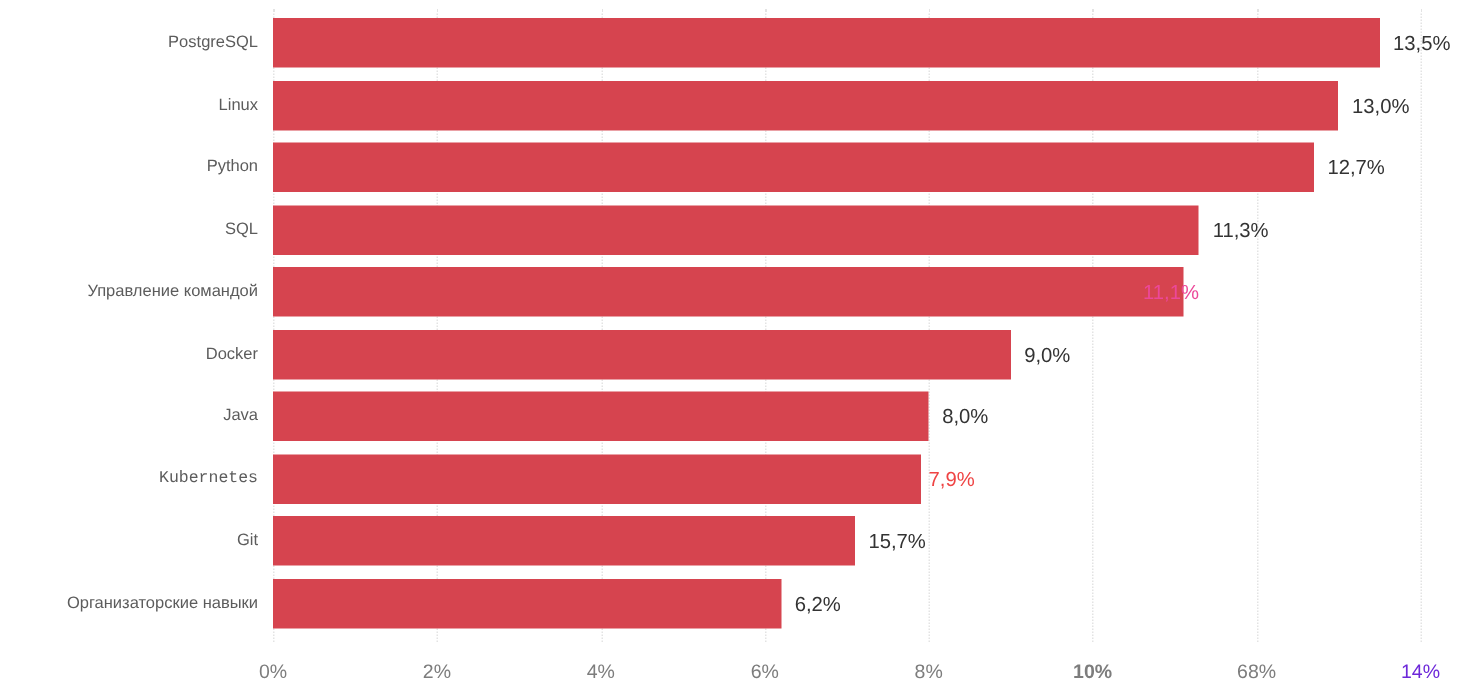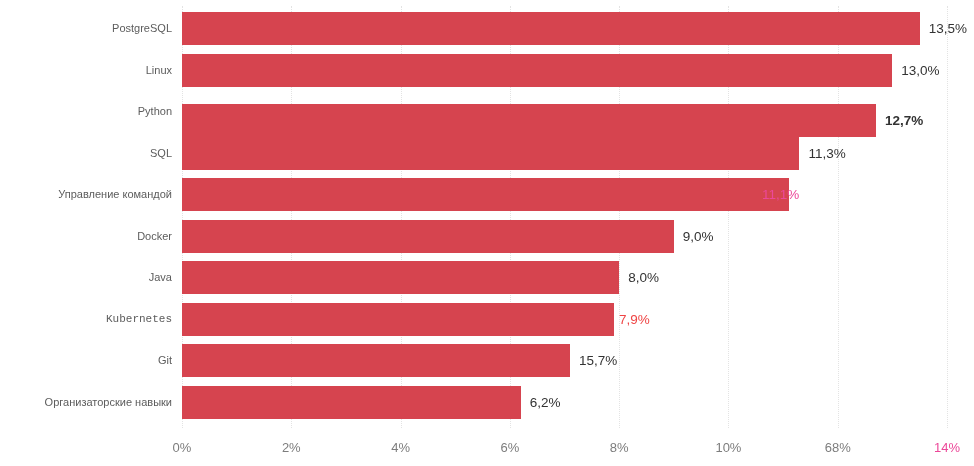--- a/index.html
+++ b/index.html
@@ -124,21 +124,21 @@
       <div class="gridline" style="left: 655.714px;"></div>
       <div class="gridline" style="left: 765px;"></div>
       <div class="row" style="top: 8px; width: 765px; padding-left: 36px;">
         <div class="bar" style="width: 737.679px; background: rgb(214, 68, 79);"></div>
         <div class="bar-value" style="left: 737.679px; color: rgb(51, 51, 51);">13,5%</div>
       </div>
       <div class="row" style="top: 49.5px; width: 765px;">
         <div class="bar" style="width: 710.357px; background: rgb(214, 68, 79);"></div>
         <div class="bar-value" style="left: 710.357px; color: rgb(51, 51, 51);">13,0%</div>
       </div>
-      <div class="row" style="top: 100px; width: 765px; font-weight: bold;">
+      <div class="row" style="top: 91px; width: 765px;">
         <div class="bar" style="width: 693.964px; background: rgb(214, 68, 79);"></div>
         <div class="bar-value" style="left: 693.964px; color: rgb(51, 51, 51);">12,7%</div>
       </div>
       <div class="row" style="top: 132.5px; width: 765px; padding-left: 40px;">
         <div class="bar" style="width: 617.464px; background: rgb(214, 68, 79);"></div>
         <div class="bar-value" style="left: 617.464px; color: rgb(51, 51, 51);">11,3%</div>
       </div>
       <div class="row" style="top: 174px; width: 765px;">
         <div class="bar" style="width: 606.536px; background: rgb(214, 68, 79);"></div>
         <div class="bar-value" style="left: 571px; color: #ec4899;">11,1%</div>
@@ -164,18 +164,18 @@
         <div class="bar-value" style="left: 338.786px; color: rgb(51, 51, 51);">6,2%</div>
       </div>
     </div>
 
   <div id="value-axis">
       <div class="tick-label" style="left: 182px; color: rgb(125, 125, 125);">0%</div>
       <div class="tick-label" style="left: 291.286px; color: rgb(125, 125, 125);">2%</div>
       <div class="tick-label" style="left: 400.571px; color: rgb(125, 125, 125);">4%</div>
       <div class="tick-label" style="left: 509.857px; color: rgb(125, 125, 125);">6%</div>
       <div class="tick-label" style="left: 619.143px; color: rgb(125, 125, 125);">8%</div>
-      <div class="tick-label" style="left: 728.429px; color: rgb(125, 125, 125);">10%</div>
+      <div class="tick-label" style="left: 728.429px; color: rgb(125, 125, 125); font-weight: bold;">10%</div>
       <div class="tick-label" style="left: 837.714px; color: rgb(125, 125, 125);">68%</div>
-      <div class="tick-label" style="left: 947px; color: #ec4899;">14%</div>
+      <div class="tick-label" style="left: 947px; color: #6d28d9;">14%</div>
     </div>
 
 </div>
 
 </body></html>

